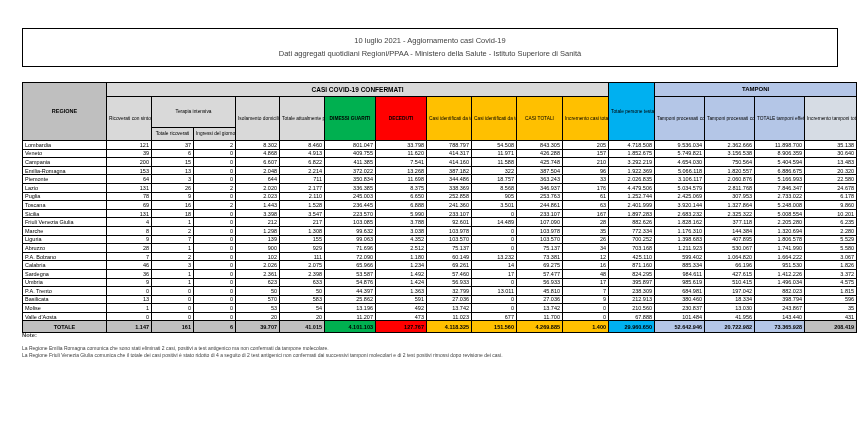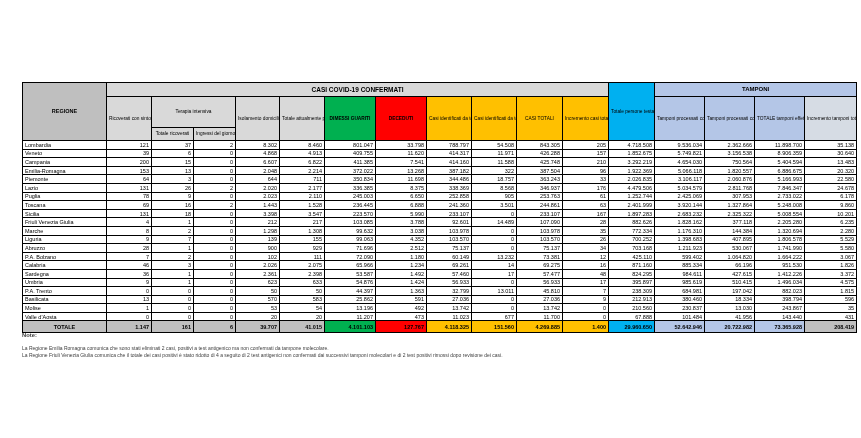--- a/index.html
+++ b/index.html
@@ -38,20 +38,24 @@
   tr.totale td.lb{background:#b4c6e7;}
   .note{position:absolute;left:22px;top:332px;width:818px;}
   .note-label{font-size:5.8px;font-weight:bold;color:#404040;margin-bottom:7px;}
   .note-line{font-size:5px;color:#404040;line-height:7px;}
 </style>
 </head>
 <body>
 
 <div class="page">
 
+  <div class="title-box">
+    <div class="title-line">10 luglio 2021 - Aggiornamento casi Covid-19</div>
+    <div class="title-line">Dati aggregati quotidiani Regioni/PPAA - Ministero della Salute - Istituto Superiore di Sanità</div>
+  </div>
 
   <table class="covid">
     <colgroup>
       <col style="width:84px">
         <col style="width:45px">
         <col style="width:42px">
         <col style="width:42px">
       <col style="width:44px">
         <col style="width:45px">
         <col style="width:51px">

